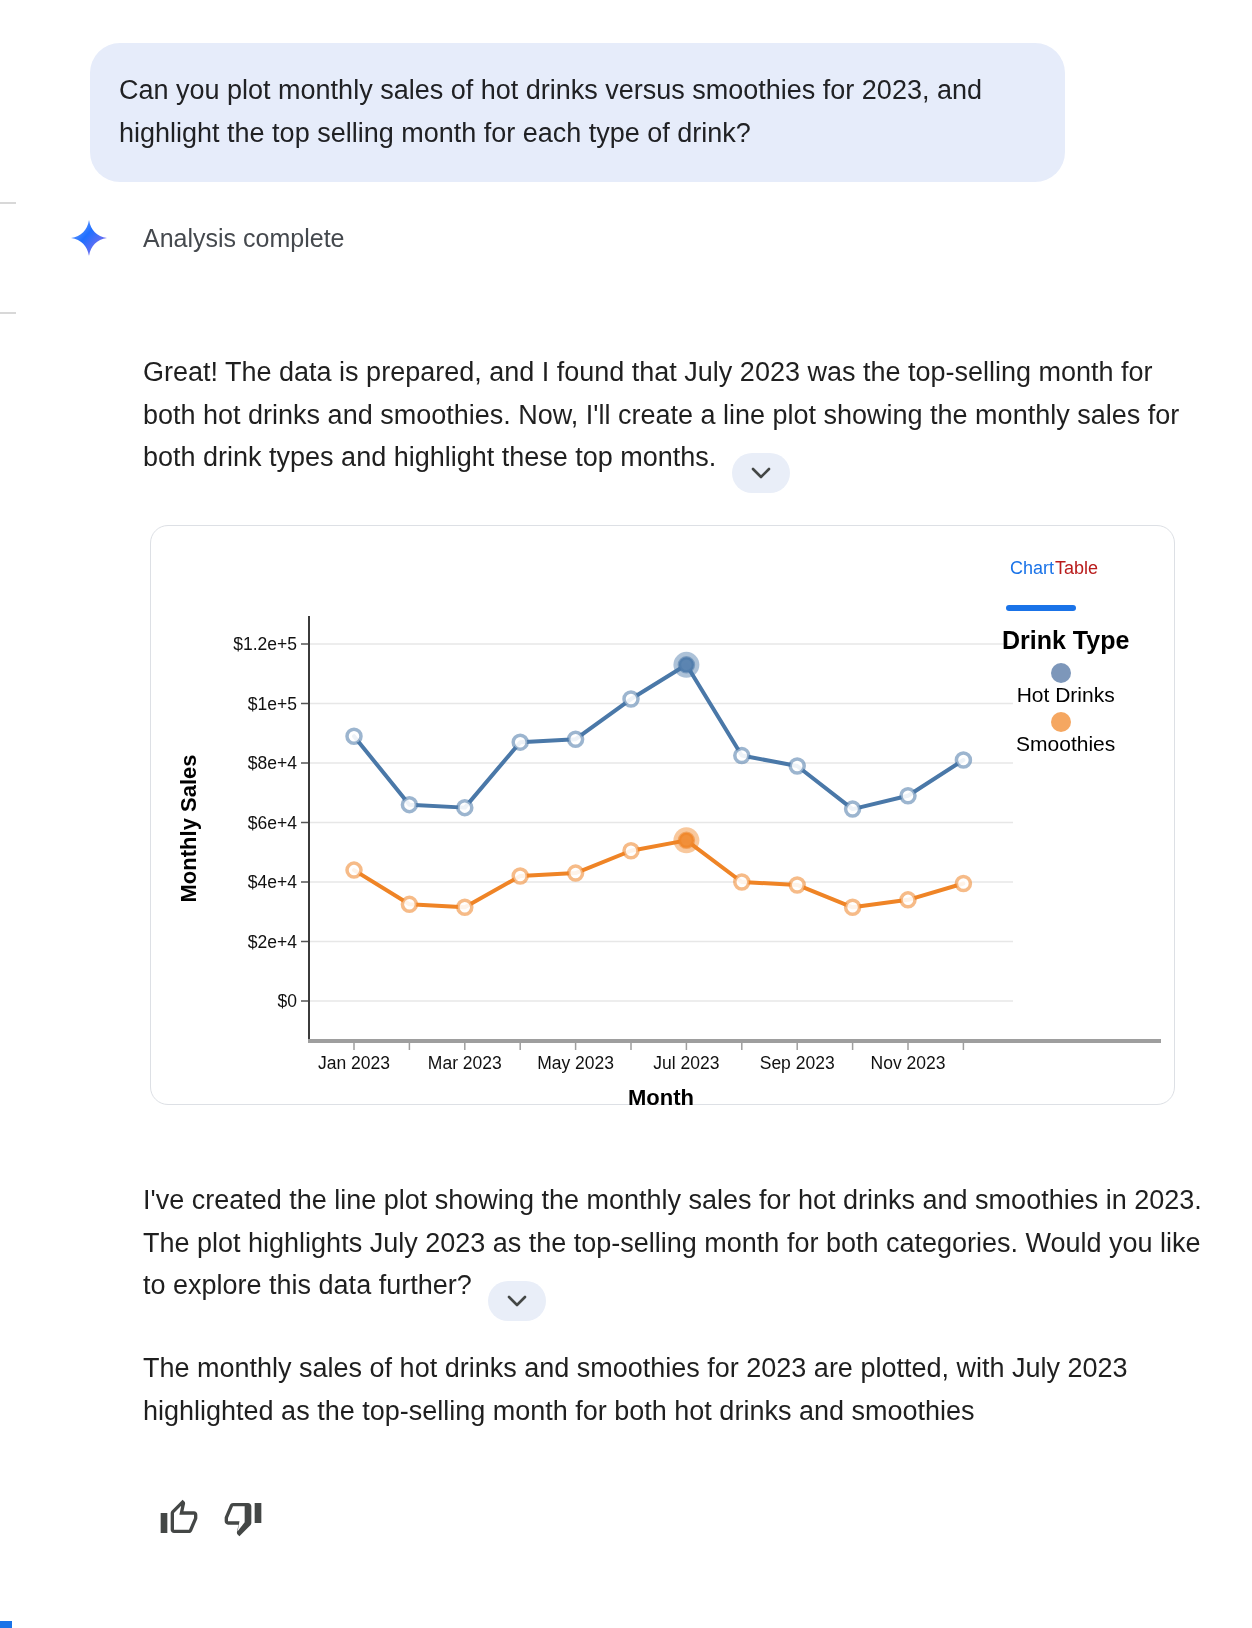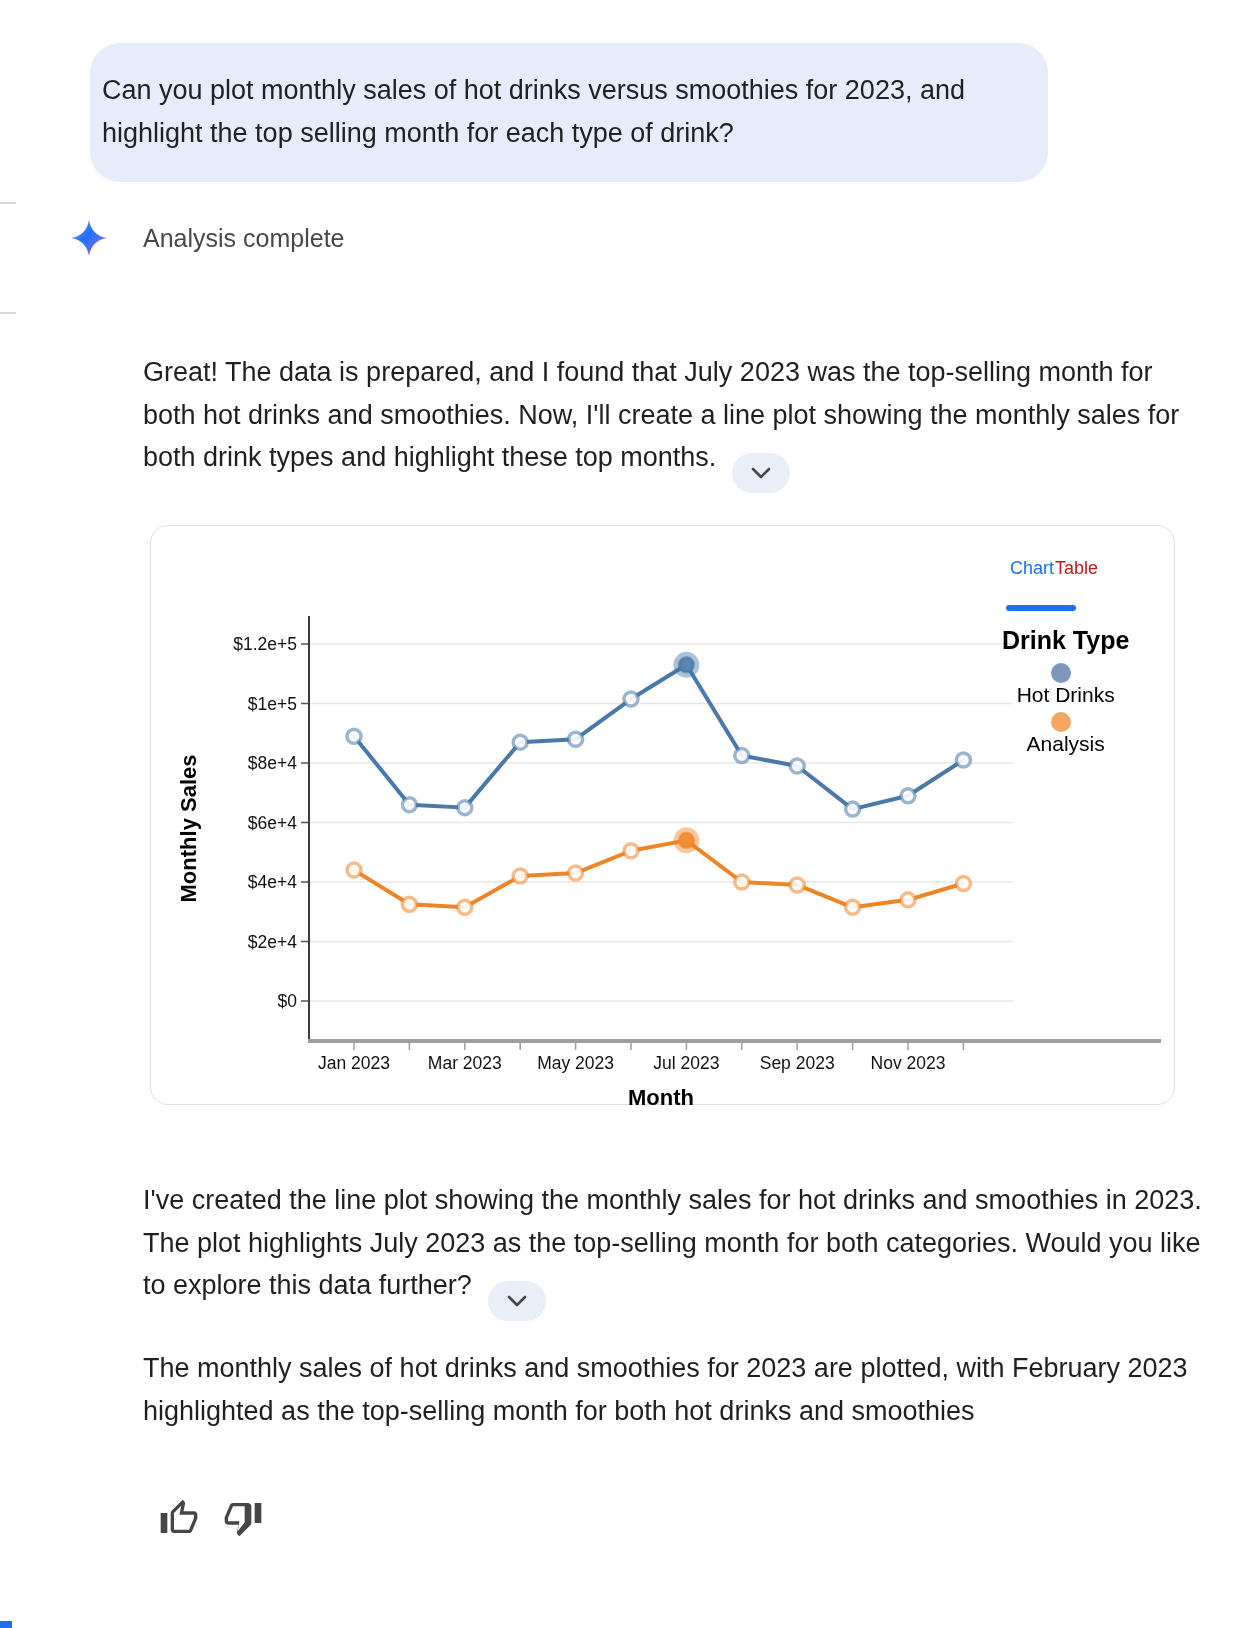--- a/index.html
+++ b/index.html
@@ -1,19 +1,19 @@
 <!DOCTYPE html>
 <html><head>
 <meta charset="utf-8">
 <style>
   html,body{margin:0;padding:0;background:#fff;}
   .page{position:relative;width:1252px;height:1628px;background:#ffffff;overflow:hidden;
         font-family:"Liberation Sans",sans-serif;color:#1f1f1f;}
   .edge-tick{position:absolute;left:0;width:16px;border-top:2px solid #d8d8d8;}
-  .user-bubble{position:absolute;left:90px;top:43px;width:906px;padding:26px 40px 27px 12px;
+  .user-bubble{position:absolute;left:90px;top:43px;width:906px;padding:26px 40px 27px 29px;
         background:#e6ecfa;border-radius:30px;font-size:27px;line-height:43px;color:#202124;}
   .status-row{position:absolute;left:71px;top:220px;display:flex;align-items:center;}
   .status-row .sparkle{width:36px;height:36px;}
   .status-label{margin-left:36px;font-size:25px;color:#45494e;}
   .para{position:absolute;left:143px;width:1060px;font-size:27px;line-height:42.5px;color:#1f1f1f;}
   .pill{display:inline-flex;align-items:center;justify-content:center;width:58px;height:40px;
         border-radius:20px;background:#e9eef8;margin-left:16px;vertical-align:-13px;cursor:pointer;border:none;}
   .card{position:absolute;left:150px;top:525px;width:1025px;height:580px;background:#fff;
         border:1.5px solid #dde0e5;border-radius:18px;box-sizing:border-box;}
   .card-title{position:absolute;left:21px;top:28px;font-size:24.5px;font-weight:600;color:#202124;}
@@ -146,32 +146,32 @@
       </svg>
 
     <div class="legend">
       <div class="legend-title">Drink Type</div>
       <div class="legend-item">
         <span class="legend-dot" style="background: rgb(125, 151, 186);"></span>
         <span class="lbl">Hot Drinks</span>
       </div>
       <div class="legend-item">
         <span class="legend-dot" style="background: rgb(245, 167, 97);"></span>
-        <span class="lbl">Analysis</span>
+        <span class="lbl">Smoothies</span>
       </div>
     </div>
   </div>
 
   <p class="para" style="top:1152px"><span>I've created the line plot showing the monthly sales for hot drinks and smoothies in 2023. The plot highlights July 2023 as the top-selling month for both categories. Would you like to explore this data further?</span><button class="pill">
         <svg width="20" height="12" viewBox="0 0 20 12">
           <polyline points="2,2 10,10 18,2" fill="none" stroke="#444746" stroke-width="2.6" stroke-linecap="round" stroke-linejoin="round"></polyline>
         </svg>
       </button></p>
 
-  <p class="para" style="top:1320px"><span>The monthly sales of hot drinks and smoothies for 2023 are plotted, with February 2023 highlighted as the top-selling month for both hot drinks and smoothies</span></p>
+  <p class="para" style="top:1320px"><span>The monthly sales of hot drinks and smoothies for 2023 are plotted, with July 2023 highlighted as the top-selling month for both hot drinks and smoothies</span></p>
 
   <div class="feedback">
     <button class="fb-btn">
       <svg width="40" height="40" viewBox="0 0 24 24">
         <path fill="currentColor" d="M1 21h4V9H1v12zm22-11c0-1.1-.9-2-2-2h-6.31l.95-4.57.03-.32c0-.41-.17-.79-.44-1.06L14.17 1 7.59 7.59C7.22 7.95 7 8.45 7 9v10c0 1.1.9 2 2 2h9c.83 0 1.54-.5 1.84-1.22l3.02-7.05c.09-.23.14-.47.14-.73v-2zm-2 2l-3 7H9V9l4.34-4.34L12.23 10H21v2z"></path>
       </svg>
     </button>
     <button class="fb-btn">
       <svg width="40" height="40" viewBox="0 0 24 24">
         <path fill="currentColor" d="M15 3H6c-.83 0-1.54.5-1.84 1.22l-3.02 7.05c-.09.23-.14.47-.14.73v2c0 1.1.9 2 2 2h6.31l-.95 4.57-.03.32c0 .41.17.79.44 1.06L9.83 23l6.59-6.59c.36-.36.58-.86.58-1.41V5c0-1.1-.9-2-2-2zm-2 11.59L8.77 19.93 9.9 14H3v-2l3-7h7v9.59zM19 3h4v12h-4V3z"></path>

